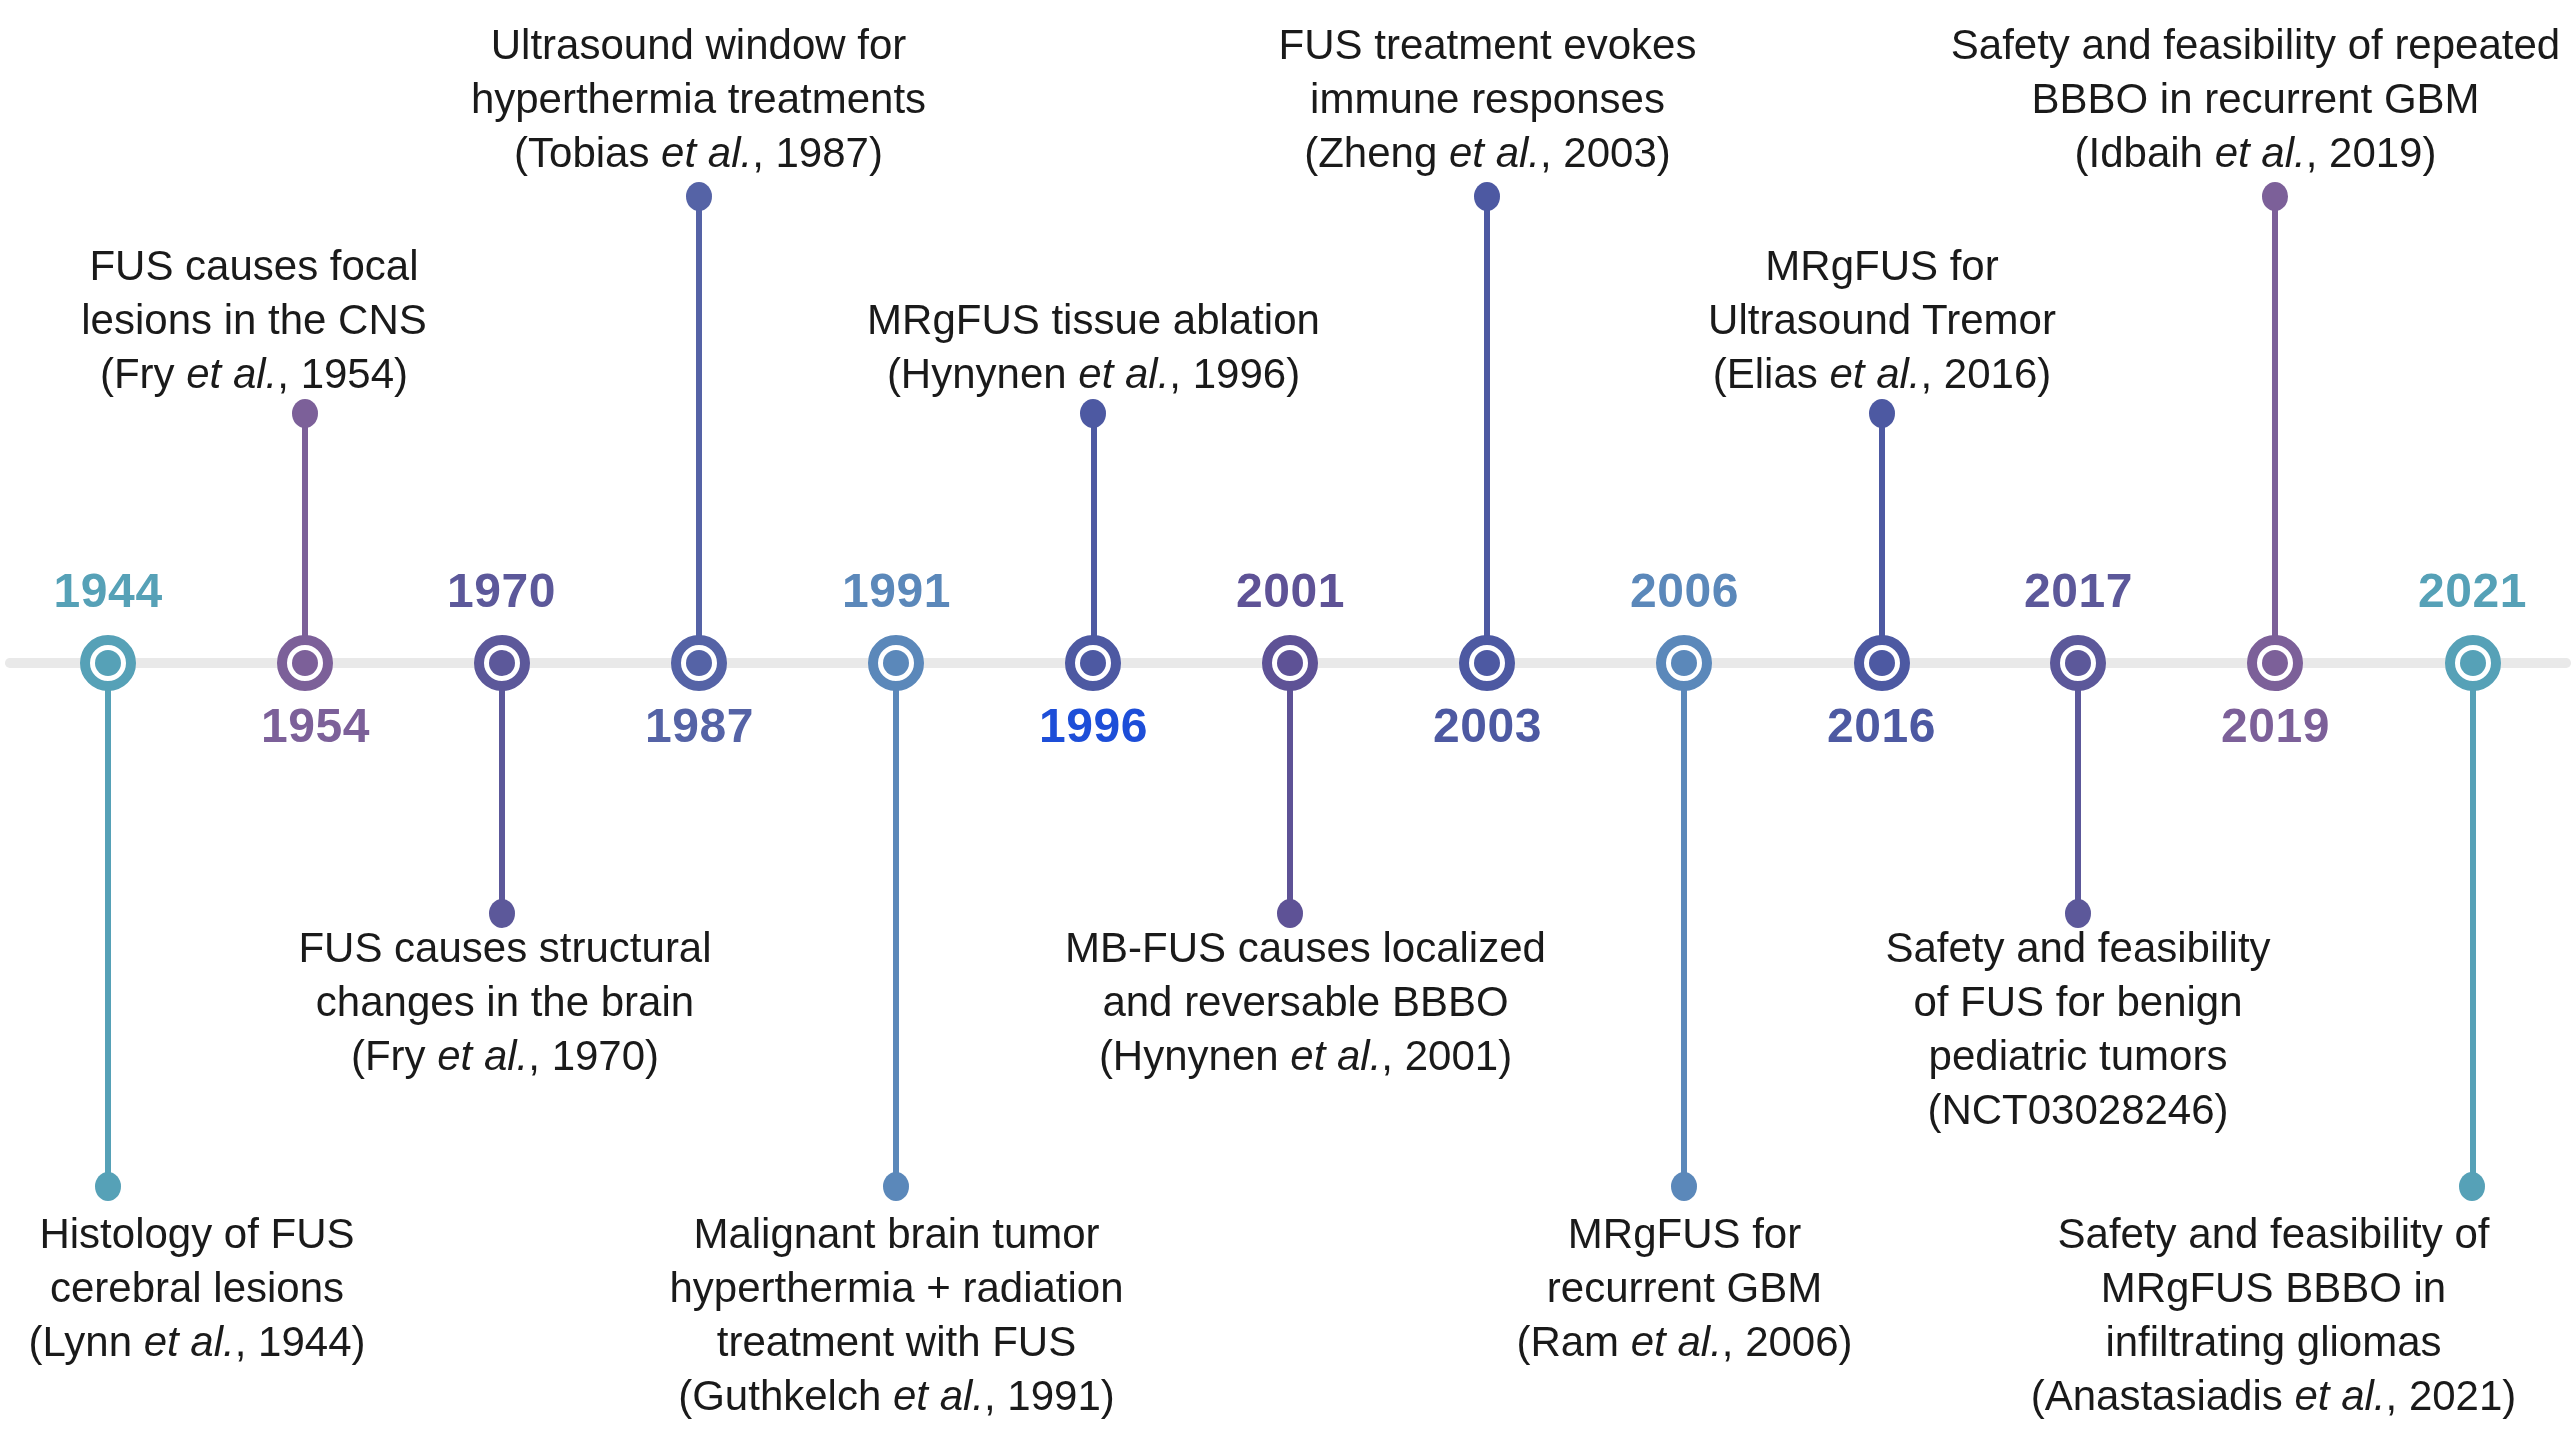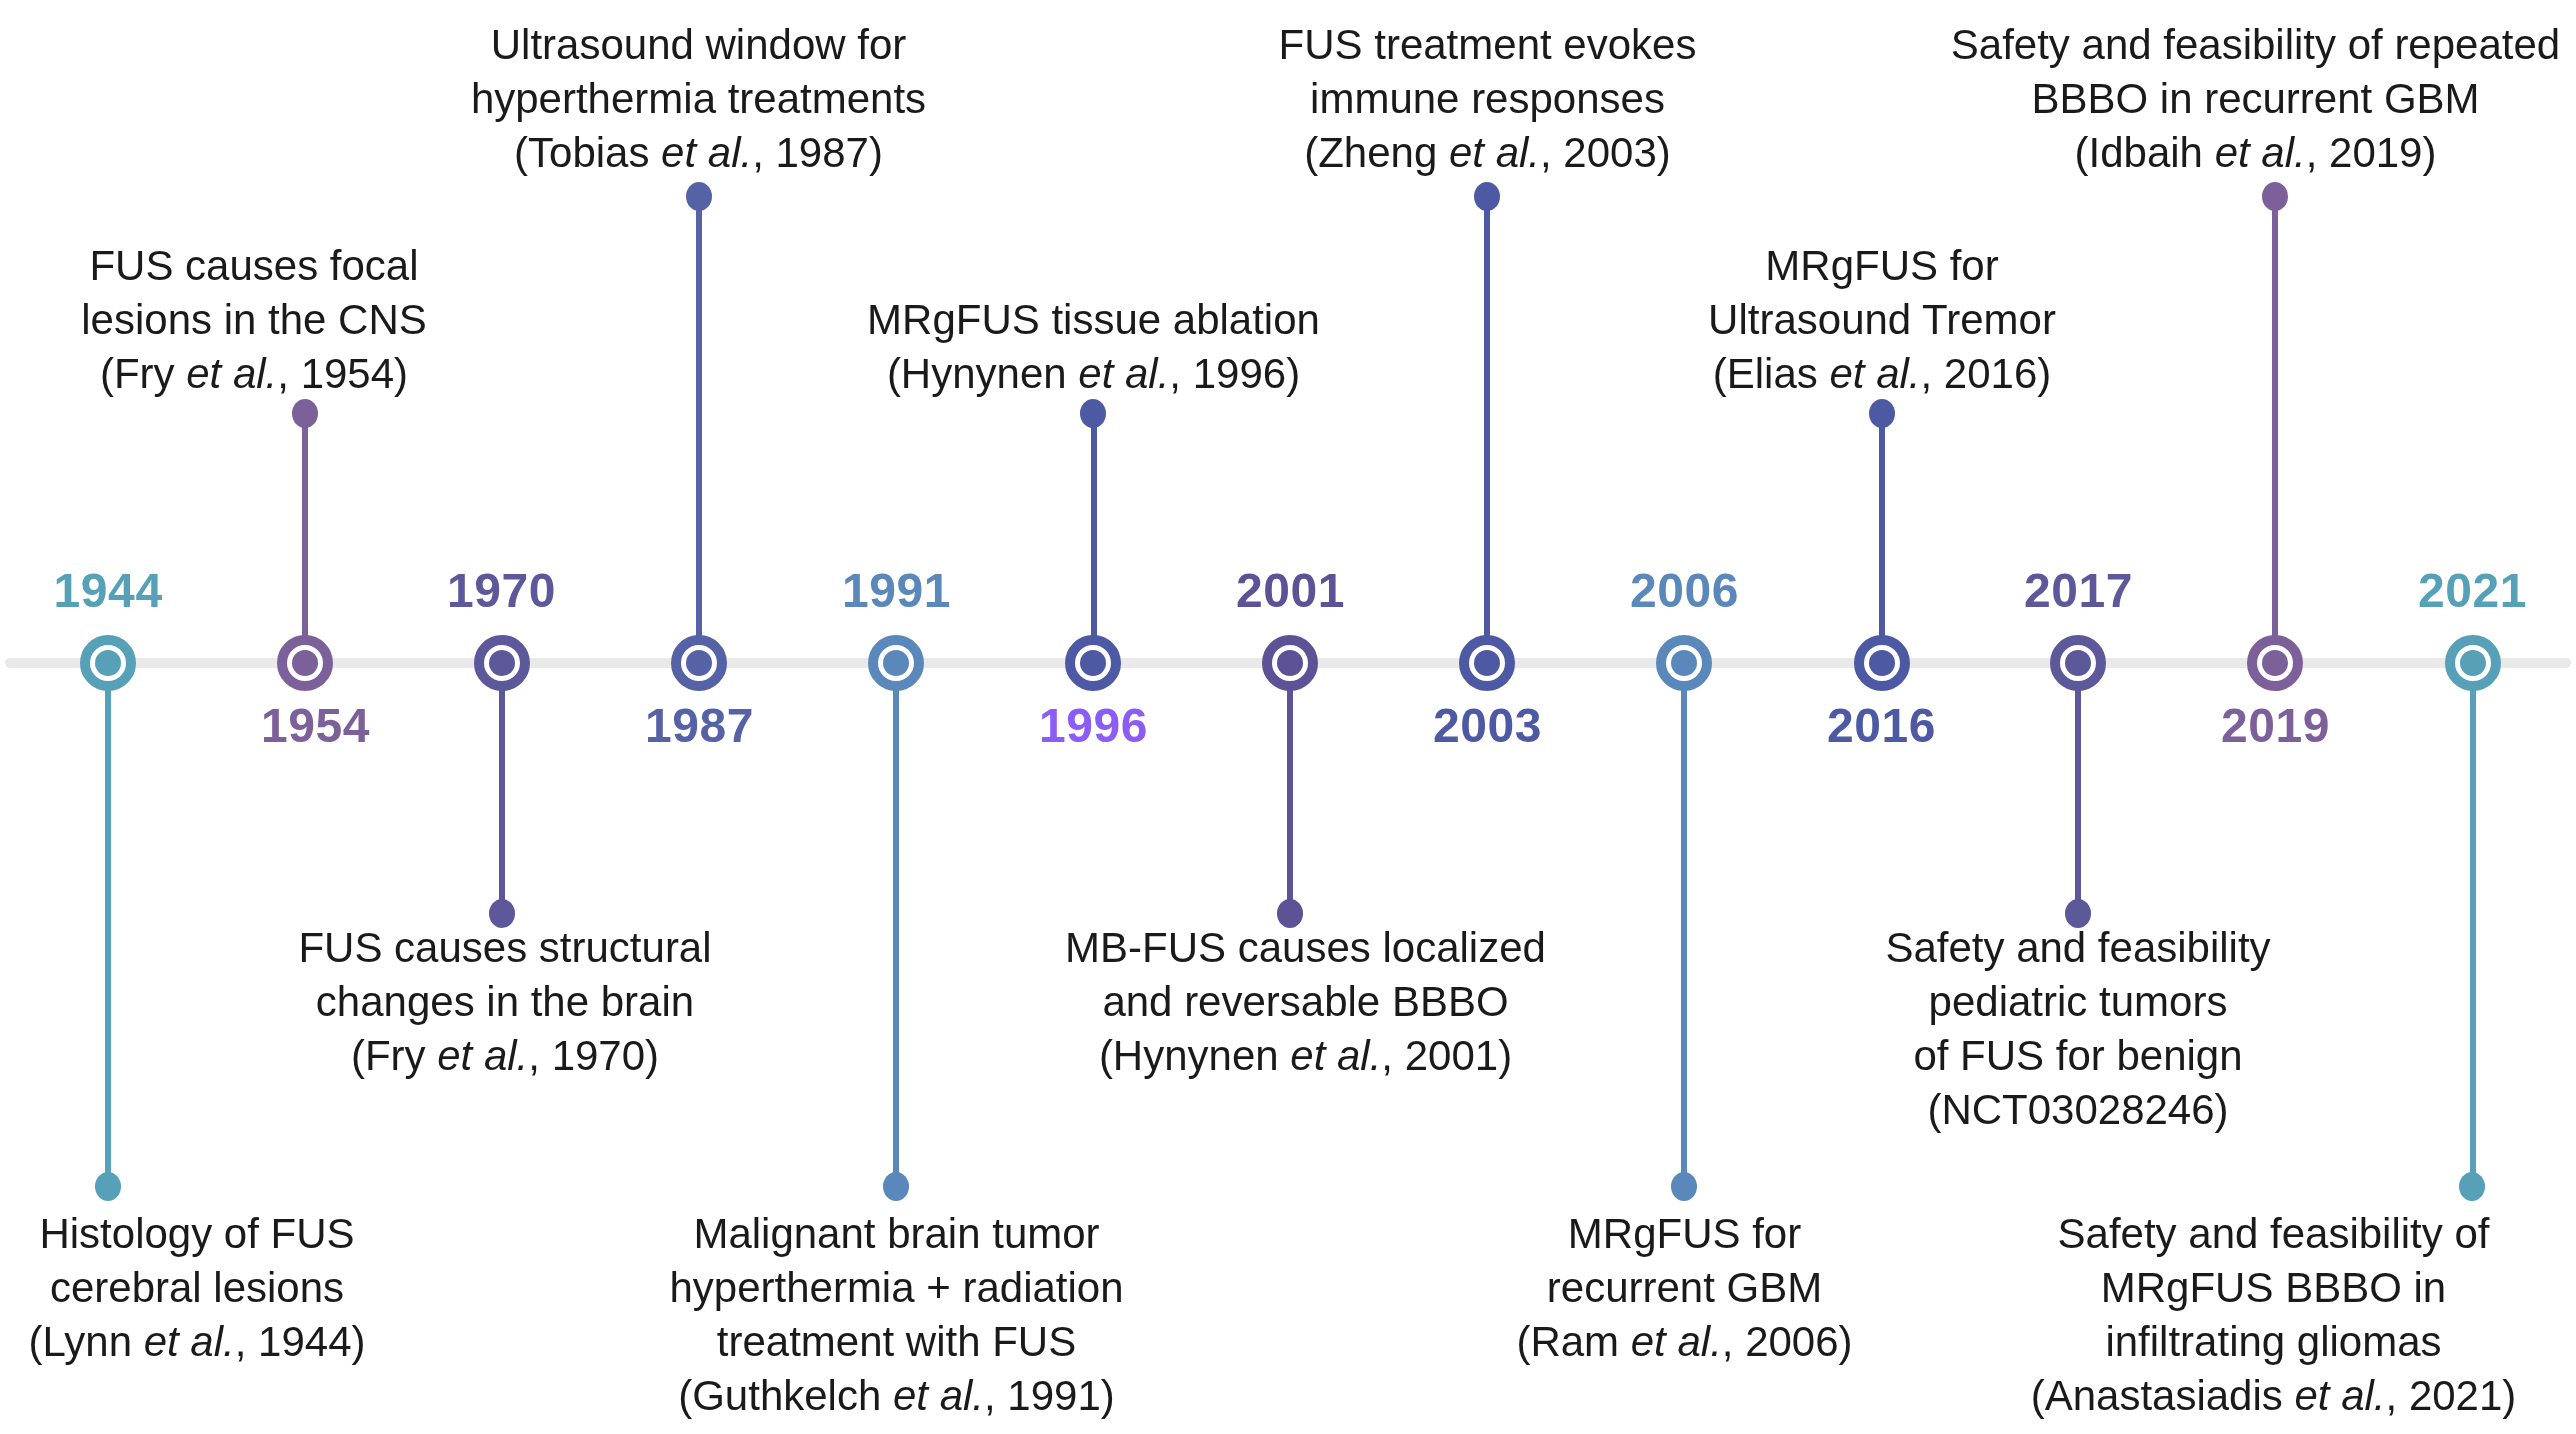--- a/index.html
+++ b/index.html
@@ -152,21 +152,21 @@
           <div class="line">treatment with FUS</div>
           <div class="line">(Guthkelch <i>et al.</i>, 1991)</div>
         </div>
       </div>
       <div class="event">
         <div class="stem" style="background: rgb(77, 89, 162); left: 1091px; top: 413px; height: 250px;"></div>
         <div class="end-dot" style="background: rgb(77, 89, 162); left: 1080px; top: 399px;"></div>
         <div class="marker" style="border-color: rgb(77, 89, 162); left: 1065px; top: 635px;">
           <div class="marker-inner" style="background: rgb(77, 89, 162);"></div>
         </div>
-        <div class="year-label" style="color: #8b5cf6; left: 974px; top: 700px;">1996</div>
+        <div class="year-label" style="color: #1d4ed8; left: 974px; top: 700px;">1996</div>
         <div class="desc" style="width: 669px; left: 759px; top: 293px;">
           <div class="line">MRgFUS tissue ablation</div>
           <div class="line">(Hynynen <i>et al.</i>, 1996)</div>
         </div>
       </div>
       <div class="event">
         <div class="stem" style="background: rgb(94, 82, 150); left: 1287px; top: 663px; height: 250px;"></div>
         <div class="end-dot" style="background: rgb(94, 82, 150); left: 1277px; top: 899px;"></div>
         <div class="marker" style="border-color: rgb(94, 82, 150); left: 1262px; top: 635px;">
           <div class="marker-inner" style="background: rgb(94, 82, 150);"></div>
@@ -219,22 +219,22 @@
       </div>
       <div class="event">
         <div class="stem" style="background: rgb(92, 88, 154); left: 2075px; top: 663px; height: 250px;"></div>
         <div class="end-dot" style="background: rgb(92, 88, 154); left: 2065px; top: 899px;"></div>
         <div class="marker" style="border-color: rgb(92, 88, 154); left: 2050px; top: 635px;">
           <div class="marker-inner" style="background: rgb(92, 88, 154);"></div>
         </div>
         <div class="year-label" style="color: rgb(92, 88, 154); left: 1959px; top: 565px;">2017</div>
         <div class="desc" style="width: 586px; left: 1785px; top: 921px;">
           <div class="line">Safety and feasibility</div>
+          <div class="line">of FUS for benign</div>
           <div class="line">pediatric tumors</div>
-          <div class="line">of FUS for benign</div>
           <div class="line">(NCT03028246)</div>
         </div>
       </div>
       <div class="event">
         <div class="stem" style="background: rgb(124, 96, 153); left: 2272px; top: 196px; height: 467px;"></div>
         <div class="end-dot" style="background: rgb(124, 96, 153); left: 2262px; top: 182px;"></div>
         <div class="marker" style="border-color: rgb(124, 96, 153); left: 2247px; top: 635px;">
           <div class="marker-inner" style="background: rgb(124, 96, 153);"></div>
         </div>
         <div class="year-label" style="color: rgb(124, 96, 153); left: 2156px; top: 700px;">2019</div>

